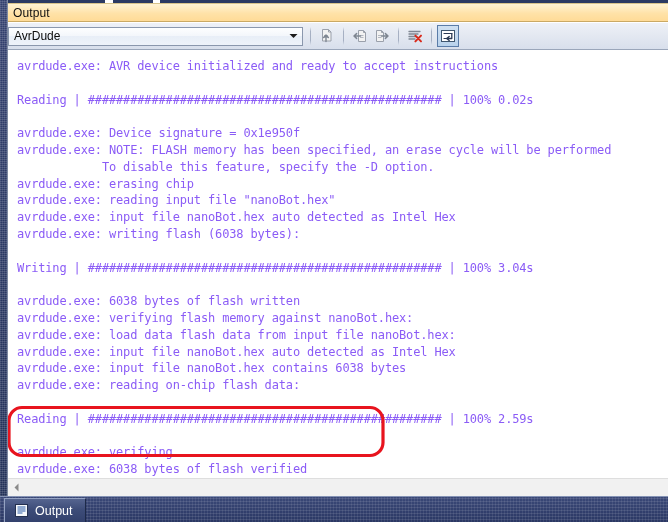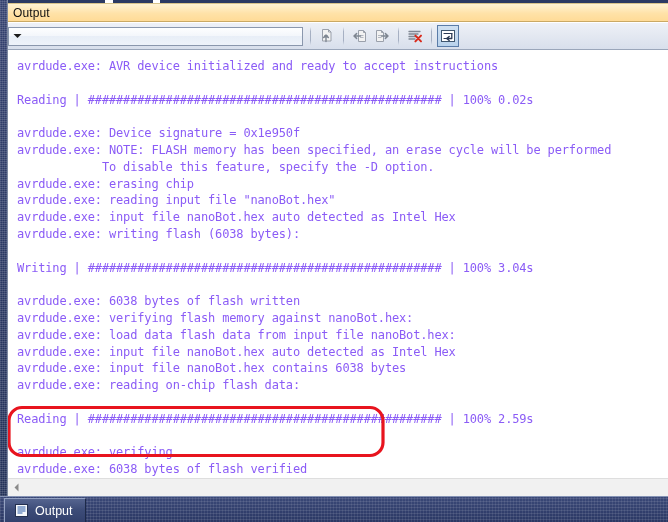--- a/index.html
+++ b/index.html
@@ -287,20 +287,21 @@
   <div class="left-rail-edge"></div>
 
   <div class="caption">
     <span class="title">Output</span>
   </div>
 
   <div class="toolbar">
 
 
     <div class="combo">
+      <span class="combo-value">AvrDude</span>
       <span class="combo-arrow">
         <svg width="9" height="6" viewBox="0 0 9 6" aria-hidden="true">
           <path d="M0.5 1 L4.5 5 L8.5 1 Z" fill="#1b1b1b"></path>
         </svg>
       </span>
     </div>
 
     <span class="tb-sep first"></span>
 
     <span class="tb-btn">

